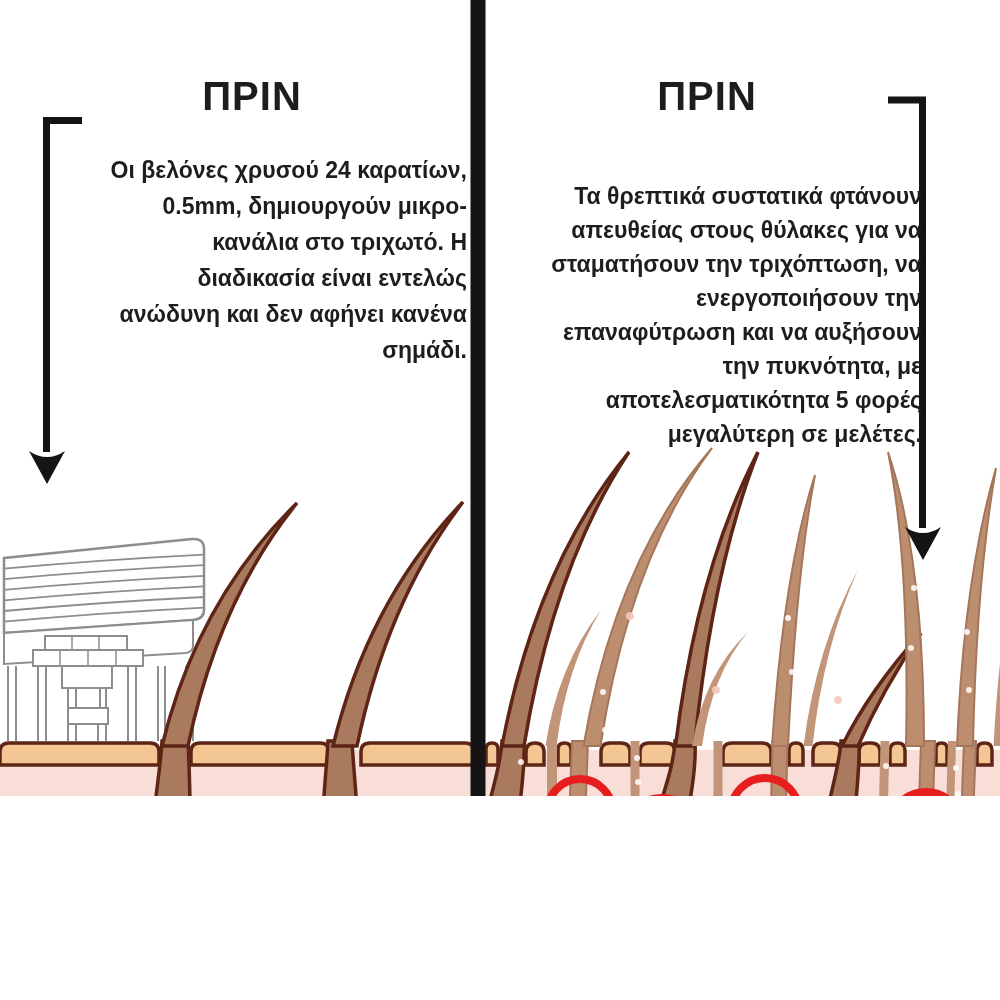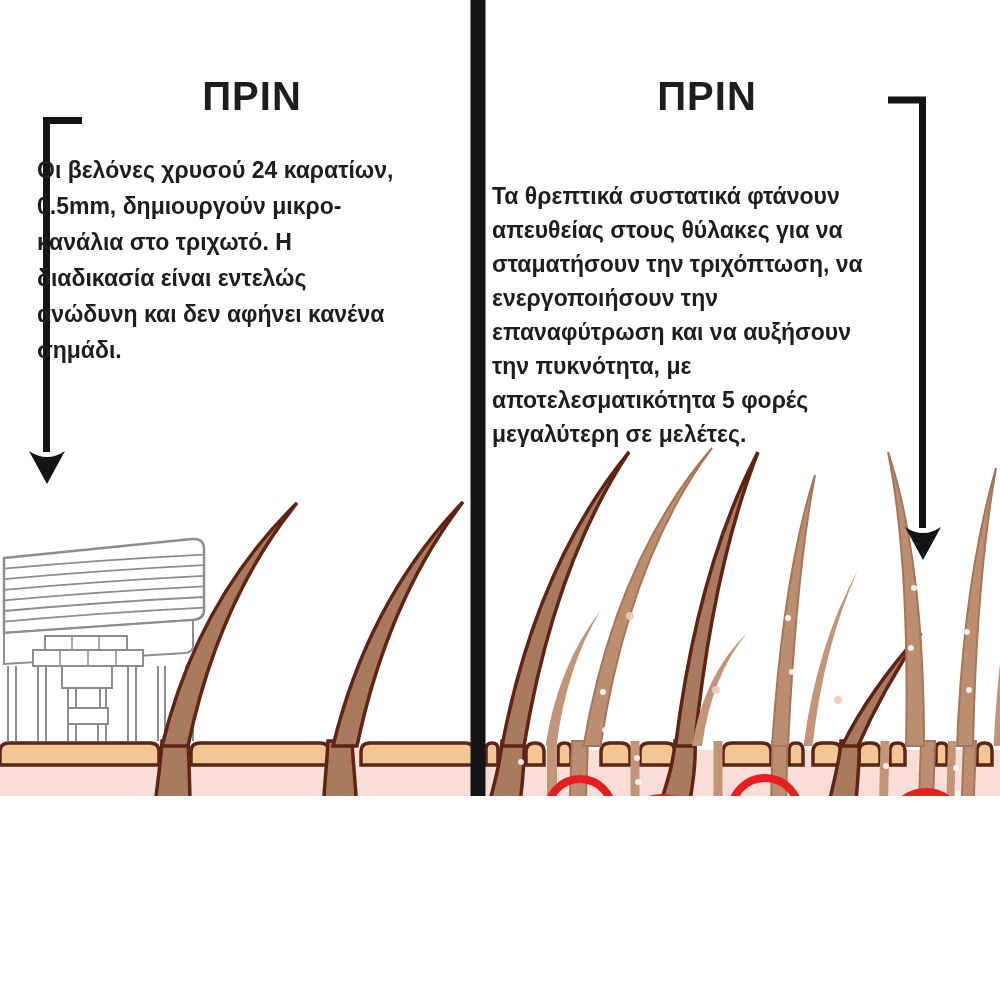--- a/index.html
+++ b/index.html
@@ -1,20 +1,20 @@
 <!DOCTYPE html>
 <html style="--ink: #141414; --text: #1d1d1d; --outline: #5e2415; --epidermis: #f2c794; --dermis-light: #f9ddd7; --cream: #fbf0db; --subcutis: #f7cd92; --hair-mid: #a97a5e; --hair-light: #bd8d6f; --hair-thin: #c29478; --hair-edge: #a5765a; --highlight-red: #e81d1d; --vessel-blue: #a7c4de; --vessel-red: #f09a94; --device-gray: #8d8d8d; --white: #ffffff;"><head>
 <meta charset="utf-8">
 <style>
   html,body{margin:0;padding:0;background:#fff;}
   #stage{position:relative;width:1000px;height:796px;overflow:hidden;background:var(--white,#fff);
          font-family:"Liberation Sans","DejaVu Sans",sans-serif;}
   #scene{position:absolute;left:0;top:0;}
   .title{position:absolute;font-weight:800;font-size:40px;letter-spacing:1px;text-align:center;color:var(--text,#1d1d1d);}
-  .bodytext{position:absolute;font-weight:700;font-size:23px;text-align:left;white-space:pre-line;color:var(--text,#1d1d1d);}
+  .bodytext{position:absolute;font-weight:700;font-size:23px;text-align:right;white-space:pre-line;color:var(--text,#1d1d1d);}
   #title-before,#body-before{left:37px;width:430px;}
   #title-after,#body-after{left:492px;width:430px;}
   #title-before,#title-after{top:74px;}
   #body-before{top:152px;line-height:36px;}
   #body-after{top:147px;line-height:34px;margin-top:32px;}
 </style>
 </head>
 <body>
 
 <div id="stage">

